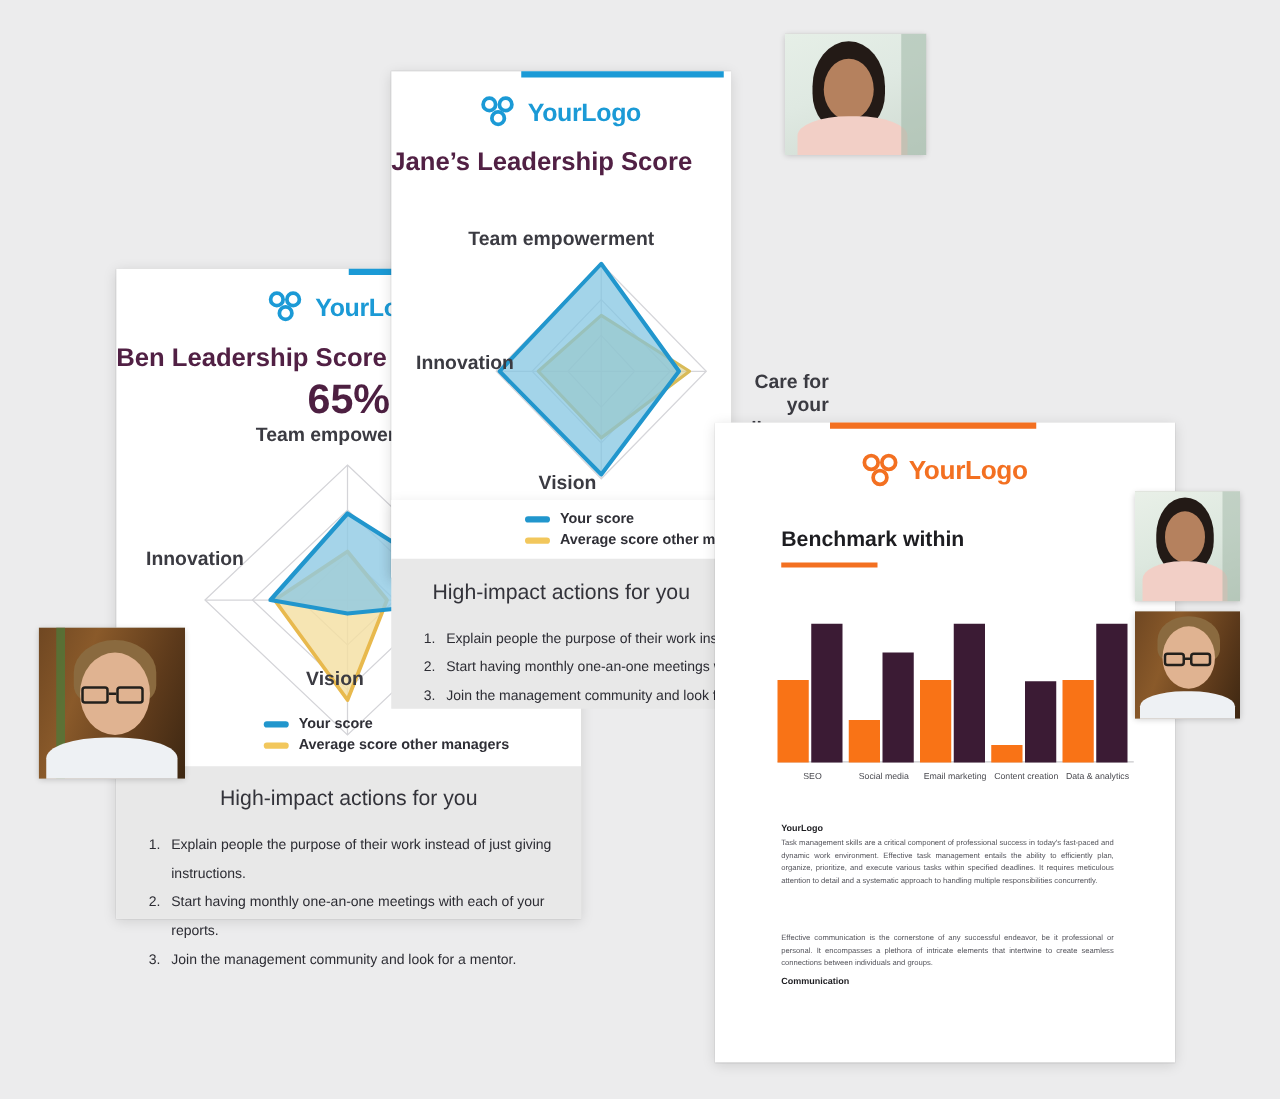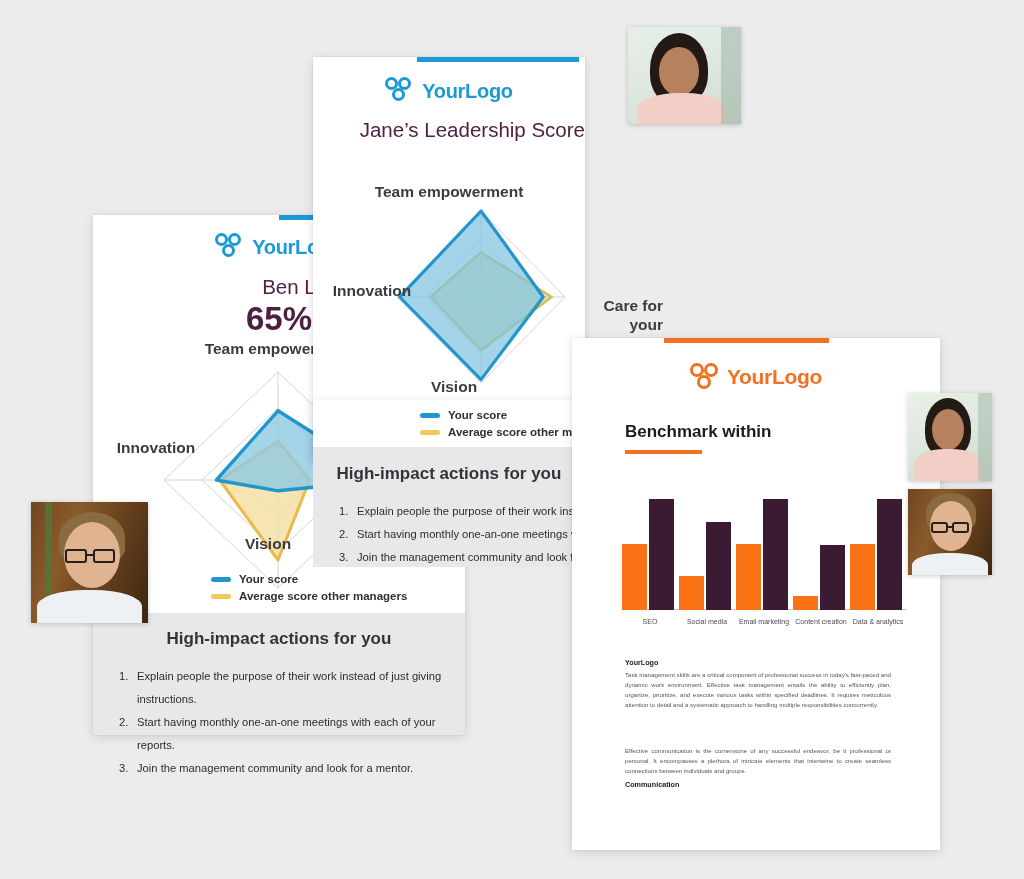--- a/index.html
+++ b/index.html
@@ -22,34 +22,34 @@
 
   
   .logo-row { display:flex; align-items:center; justify-content:center; gap:7px; }
   .logo-mark { width:30px; height:28px; position:relative; flex:none; }
   .logo-mark span {
     position:absolute; border-radius:50%; border-style:solid; background:transparent;
   }
   .logo-text { font-weight:bold; letter-spacing:-0.3px; }
 
   
-  .score-title { text-align:right; font-weight:normal; color:#512044; }
+  .score-title { text-align:left; font-weight:bold; color:#512044; }
   .score-pct   { text-align:center; font-weight:bold; color:#4d1f41; }
 
   .axis-label {
     position:absolute; font-weight:bold; color:#3b3b42; text-align:center;
     line-height:1.22;
   }
 
   .legend { position:absolute; font-size:11.5px; font-weight:bold; color:#2f2f36; }
   .legend-row { display:flex; align-items:center; gap:8px; margin-bottom:5px; }
   .legend-swatch { width:20px; height:5px; border-radius:2.5px; flex:none; }
 
   .actions-panel { position:absolute; background:#e8e8e8; }
-  .actions-title { text-align:center; font-weight:bold; color:#33333a; }
+  .actions-title { text-align:center; font-weight:normal; color:#33333a; }
   .actions-list { list-style:none; counter-reset:a; }
   .actions-list li {
     counter-increment:a; color:#2c2c33; position:relative; padding-left:18px;
   }
   .actions-list li::before {
     content: counter(a) "."; position:absolute; left:0; font-weight:normal;
   }
 
   
   .photo {

